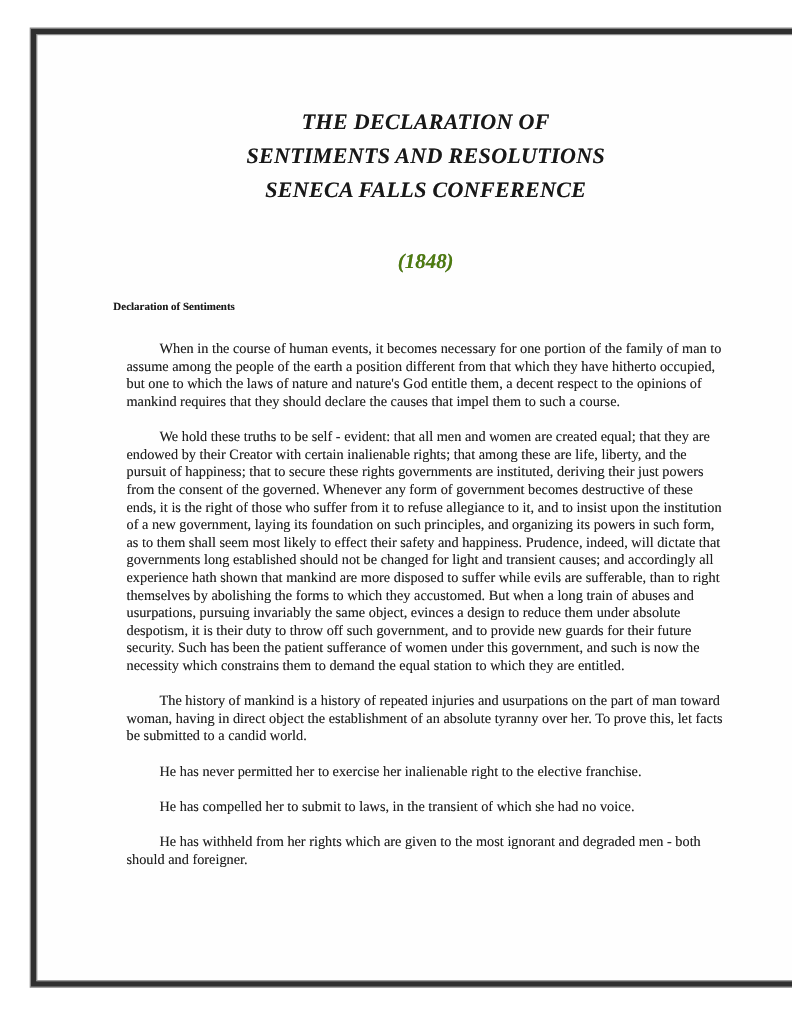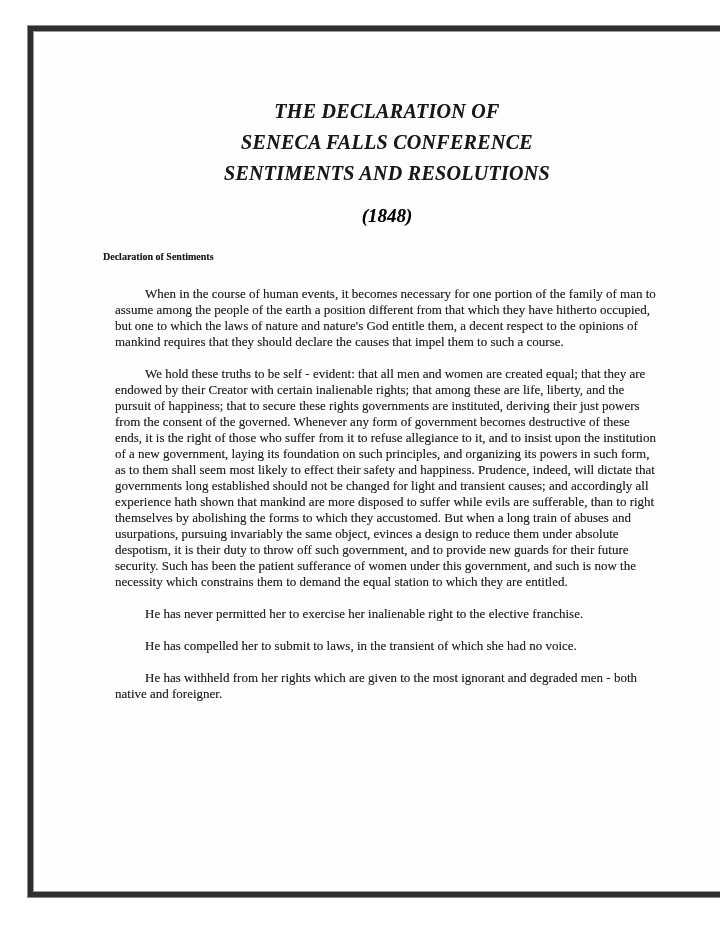--- a/index.html
+++ b/index.html
@@ -39,22 +39,22 @@
     line-height: 31px;
     letter-spacing: 0.3px;
     color: #181818;
   }
   .year-line {
     text-align: center;
     font-weight: bold;
     font-style: italic;
     font-size: 19px;
     line-height: 20px;
-    margin-top: 17px;
-    color: #000000;
+    margin-top: 40px;
+    color: #4d7c0f;
   }
   .section-heading {
     font-size: 10px;
     font-weight: bold;
     line-height: 16px;
     margin: 23px 0 21px 0;
     color: #1a1a1a;
   }
   .doc-body p {
     font-size: 13px;
@@ -69,29 +69,30 @@
 </style>
 </head>
 <body>
 
 <div class="page-frame">
   <div class="content">
 
     <header>
       <h1 class="title-block">
         <div>THE DECLARATION OF</div>
+        <div>SENTIMENTS AND RESOLUTIONS</div>
         <div>SENECA FALLS CONFERENCE</div>
-        <div>SENTIMENTS AND RESOLUTIONS</div>
       </h1>
       <div class="year-line">(1848)</div>
     </header>
 
     <main class="doc-body">
       <h2 class="section-heading">Declaration of Sentiments</h2>
       <p>When in the course of human events, it becomes necessary for one portion of the family of man to assume among the people of the earth a position different from that which they have hitherto occupied, but one to which the laws of nature and nature's God entitle them, a decent respect to the opinions of mankind requires that they should declare the causes that impel them to such a course.</p>
       <p>We hold these truths to be self - evident: that all men and women are created equal; that they are endowed by their Creator with certain inalienable rights; that among these are life, liberty, and the pursuit of happiness; that to secure these rights governments are instituted, deriving their just powers from the consent of the governed. Whenever any form of government becomes destructive of these ends, it is the right of those who suffer from it to refuse allegiance to it, and to insist upon the institution of a new government, laying its foundation on such principles, and organizing its powers in such form, as to them shall seem most likely to effect their safety and happiness. Prudence, indeed, will dictate that governments long established should not be changed for light and transient causes; and accordingly all experience hath shown that mankind are more disposed to suffer while evils are sufferable, than to right themselves by abolishing the forms to which they accustomed. But when a long train of abuses and usurpations, pursuing invariably the same object, evinces a design to reduce them under absolute despotism, it is their duty to throw off such government, and to provide new guards for their future security. Such has been the patient sufferance of women under this government, and such is now the necessity which constrains them to demand the equal station to which they are entitled.</p>
+      <p>The history of mankind is a history of repeated injuries and usurpations on the part of man toward woman, having in direct object the establishment of an absolute tyranny over her. To prove this, let facts be submitted to a candid world.</p>
       <p>He has never permitted her to exercise her inalienable right to the elective franchise.</p>
       <p>He has compelled her to submit to laws, in the transient of which she had no voice.</p>
-      <p>He has withheld from her rights which are given to the most ignorant and degraded men - both native and foreigner.</p>
+      <p>He has withheld from her rights which are given to the most ignorant and degraded men - both should and foreigner.</p>
     </main>
 
   </div>
 </div>
 
 </body></html>

